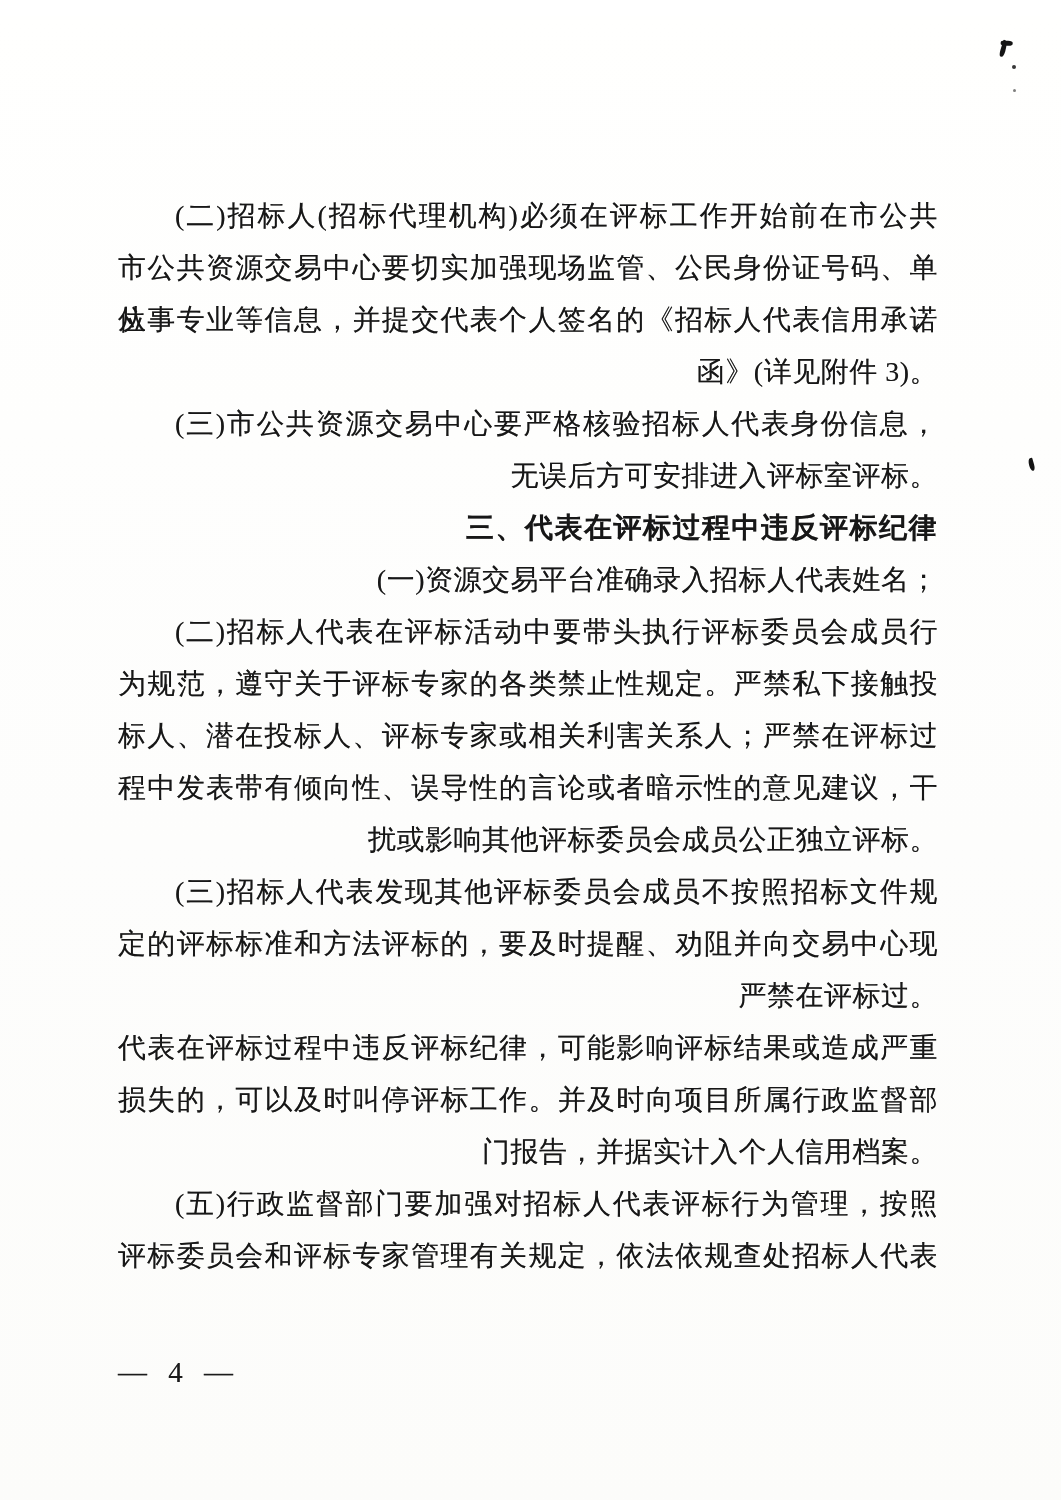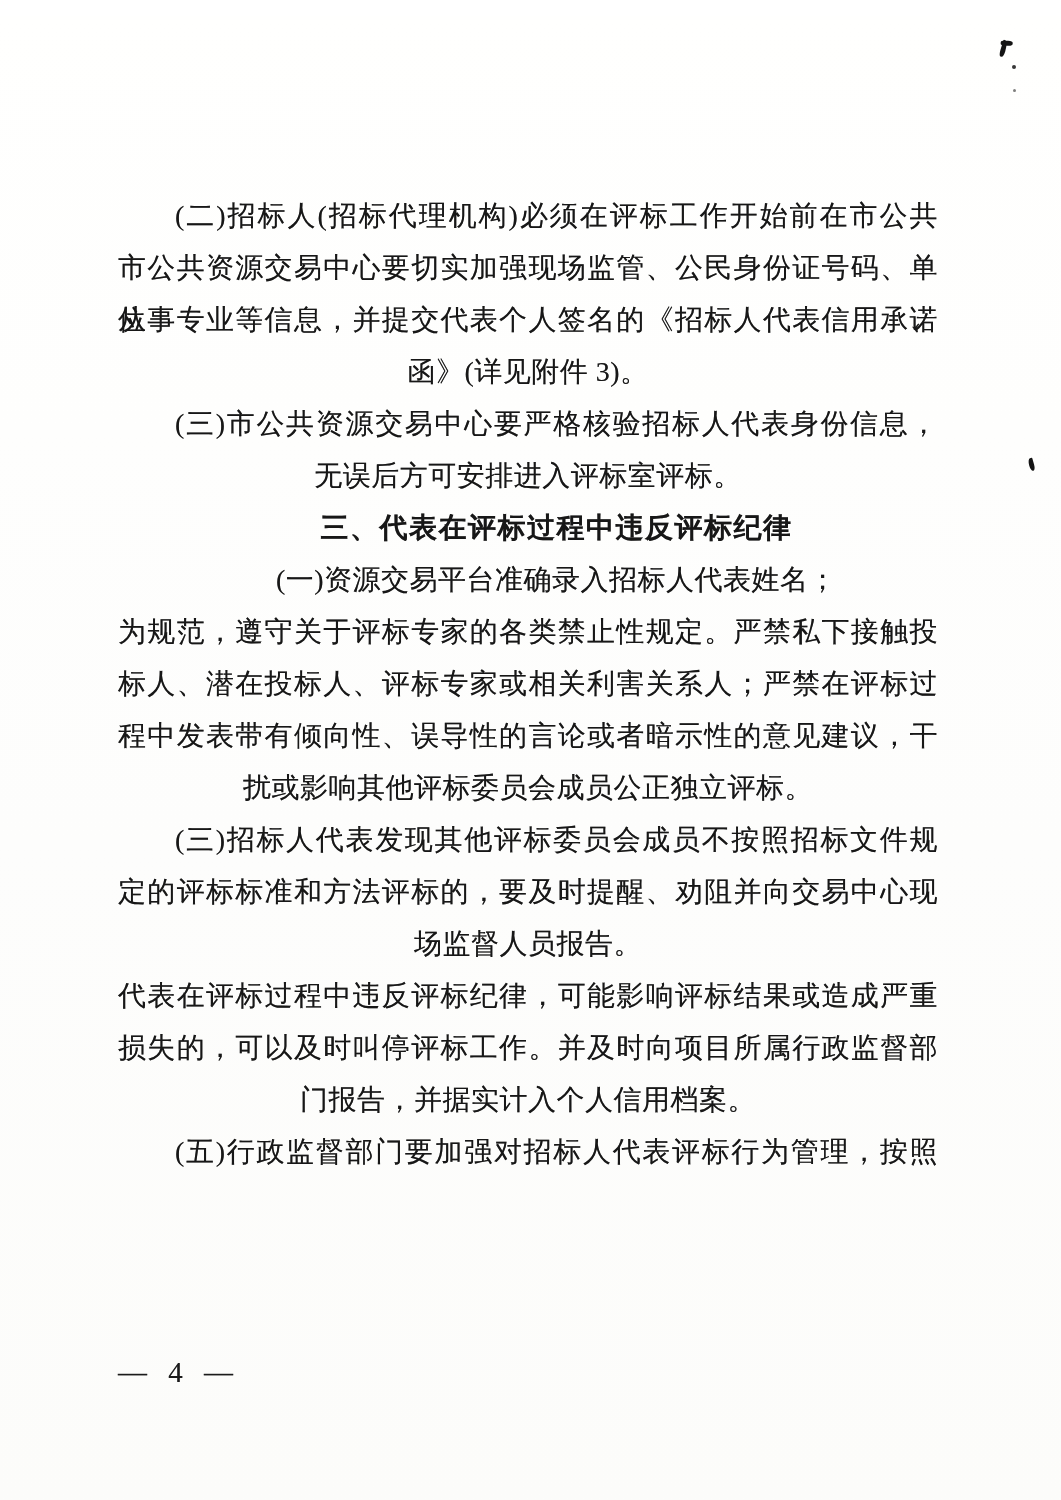--- a/index.html
+++ b/index.html
@@ -21,21 +21,21 @@
   .content {
     position: absolute;
     left: 118px;
     top: 174px;
     width: 820px;
   }
   .line {
     font-size: 28px;
     line-height: 52px;
     height: 52px;
-    text-align: center;
+    text-align: right;
     white-space: normal;
     letter-spacing: 0.5px;
     text-shadow: 0 0 0.5px rgba(20,20,20,0.55);
   }
   .line.fill {
     text-align: justify;
     text-align-last: justify;
     text-justify: inter-character;
   }
   .line.indent {
@@ -116,28 +116,30 @@
 
   <div class="content">
     <div class="line indent fill">(二)招标人(招标代理机构)必须在评标工作开始前在市公共</div>
     <div class="line fill">市公共资源交易中心要切实加强现场监管、公民身份证号码、单位、</div>
     <div class="line fill">从事专业等信息，并提交代表个人签名的《招标人代表信用承诺</div>
     <div class="line">函》(详见附件 3)。</div>
     <div class="line indent fill">(三)市公共资源交易中心要严格核验招标人代表身份信息，</div>
     <div class="line">无误后方可安排进入评标室评标。</div>
     <div class="line indent heading">三、代表在评标过程中违反评标纪律</div>
     <div class="line indent">(一)资源交易平台准确录入招标人代表姓名；</div>
+    <div class="line indent fill">(二)招标人代表在评标活动中要带头执行评标委员会成员行</div>
     <div class="line fill">为规范，遵守关于评标专家的各类禁止性规定。严禁私下接触投</div>
     <div class="line fill">标人、潜在投标人、评标专家或相关利害关系人；严禁在评标过</div>
     <div class="line fill">程中发表带有倾向性、误导性的言论或者暗示性的意见建议，干</div>
     <div class="line">扰或影响其他评标委员会成员公正独立评标。</div>
     <div class="line indent fill">(三)招标人代表发现其他评标委员会成员不按照招标文件规</div>
     <div class="line fill">定的评标标准和方法评标的，要及时提醒、劝阻并向交易中心现</div>
-    <div class="line">场监督人员报告。</div>
+    <div class="line">严禁在评标过。</div>
     <div class="line fill">代表在评标过程中违反评标纪律，可能影响评标结果或造成严重</div>
     <div class="line fill">损失的，可以及时叫停评标工作。并及时向项目所属行政监督部</div>
     <div class="line">门报告，并据实计入个人信用档案。</div>
     <div class="line indent fill">(五)行政监督部门要加强对招标人代表评标行为管理，按照</div>
+    <div class="line fill">评标委员会和评标专家管理有关规定，依法依规查处招标人代表</div>
   </div>
 
   <div class="page-number">— 4 —</div>
 
 </div>
 
 </body></html>

